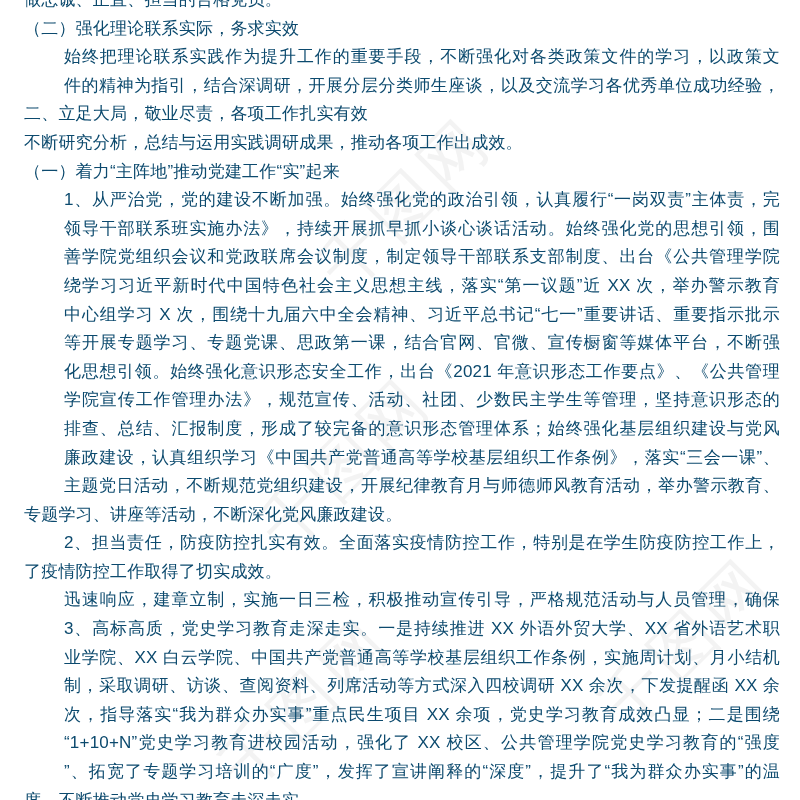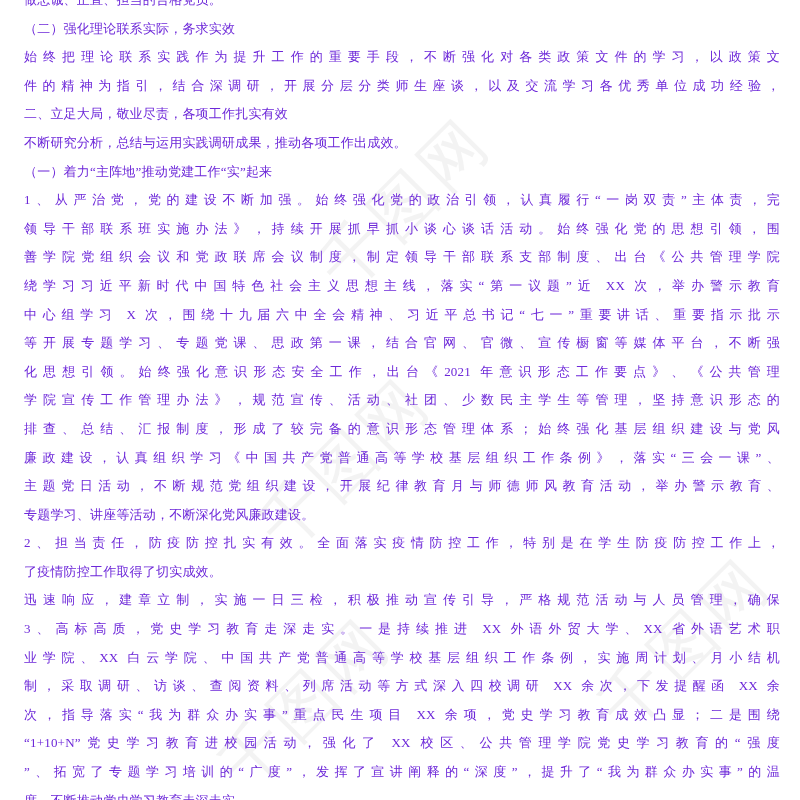--- a/index.html
+++ b/index.html
@@ -17,33 +17,34 @@
       overflow: hidden;
       background: #ffffff;
     }
     .content {
       position: absolute;
       left: 24px;
       top: -14px;
       width: 756px;
     }
     .line {
-      font-family: Liberation Serif, serif;
-      font-size: 13px;
+      font-family: Liberation Sans, sans-serif;
+      font-size: 17px;
       line-height: 28.6px;
       height: 28.6px;
-      color: #6d28d9;
+      color: #0c4a6e;
       white-space: nowrap;
       letter-spacing: 0.2px;
     }
     .line.justify {
       text-align: justify;
       text-align-last: justify;
       white-space: normal;
       overflow: hidden;
+      margin-left: 40px;
     }
     .watermark {
       position: absolute;
       font-family: "DejaVu Sans", sans-serif;
       font-size: 64px;
       color: rgba(190, 190, 190, 0.18);
       transform: rotate(-45deg);
       pointer-events: none;
       white-space: nowrap;
       letter-spacing: 6px;

